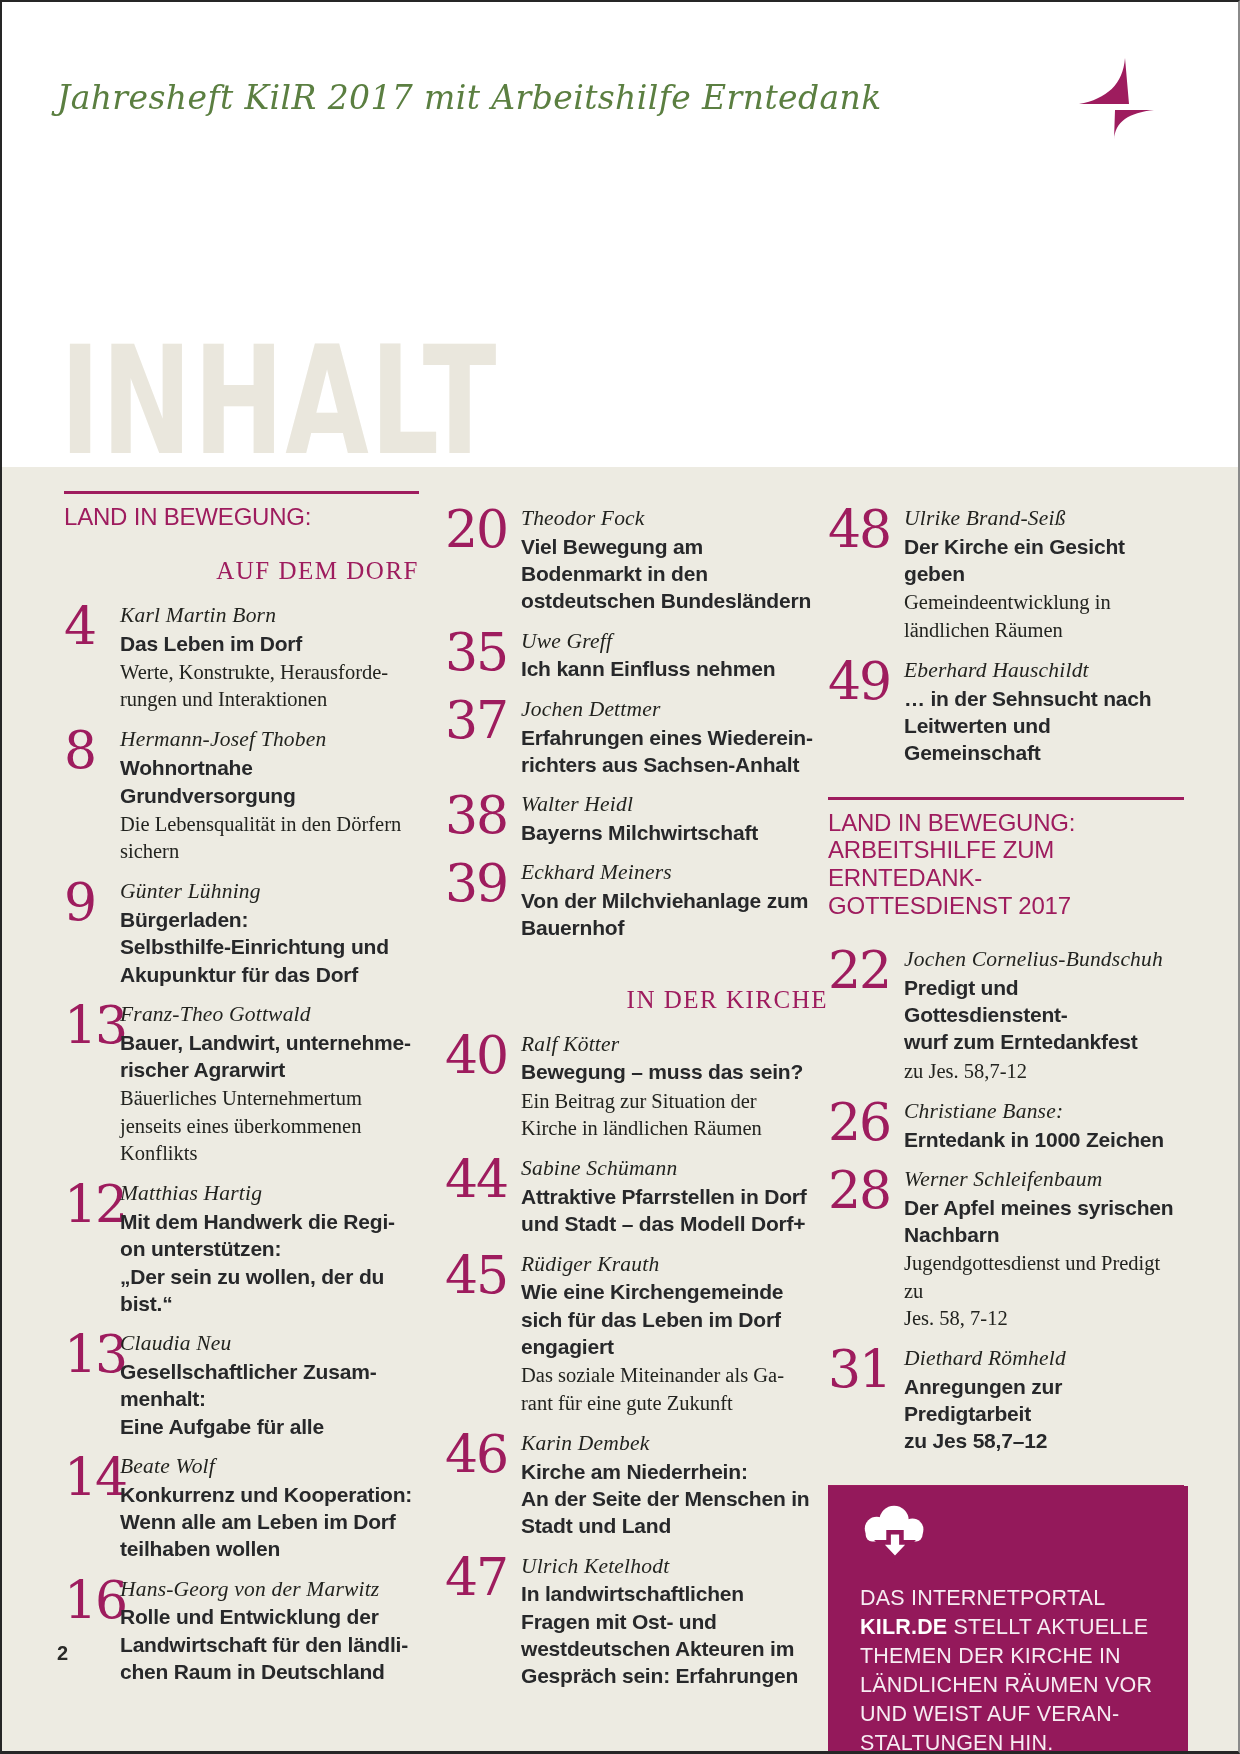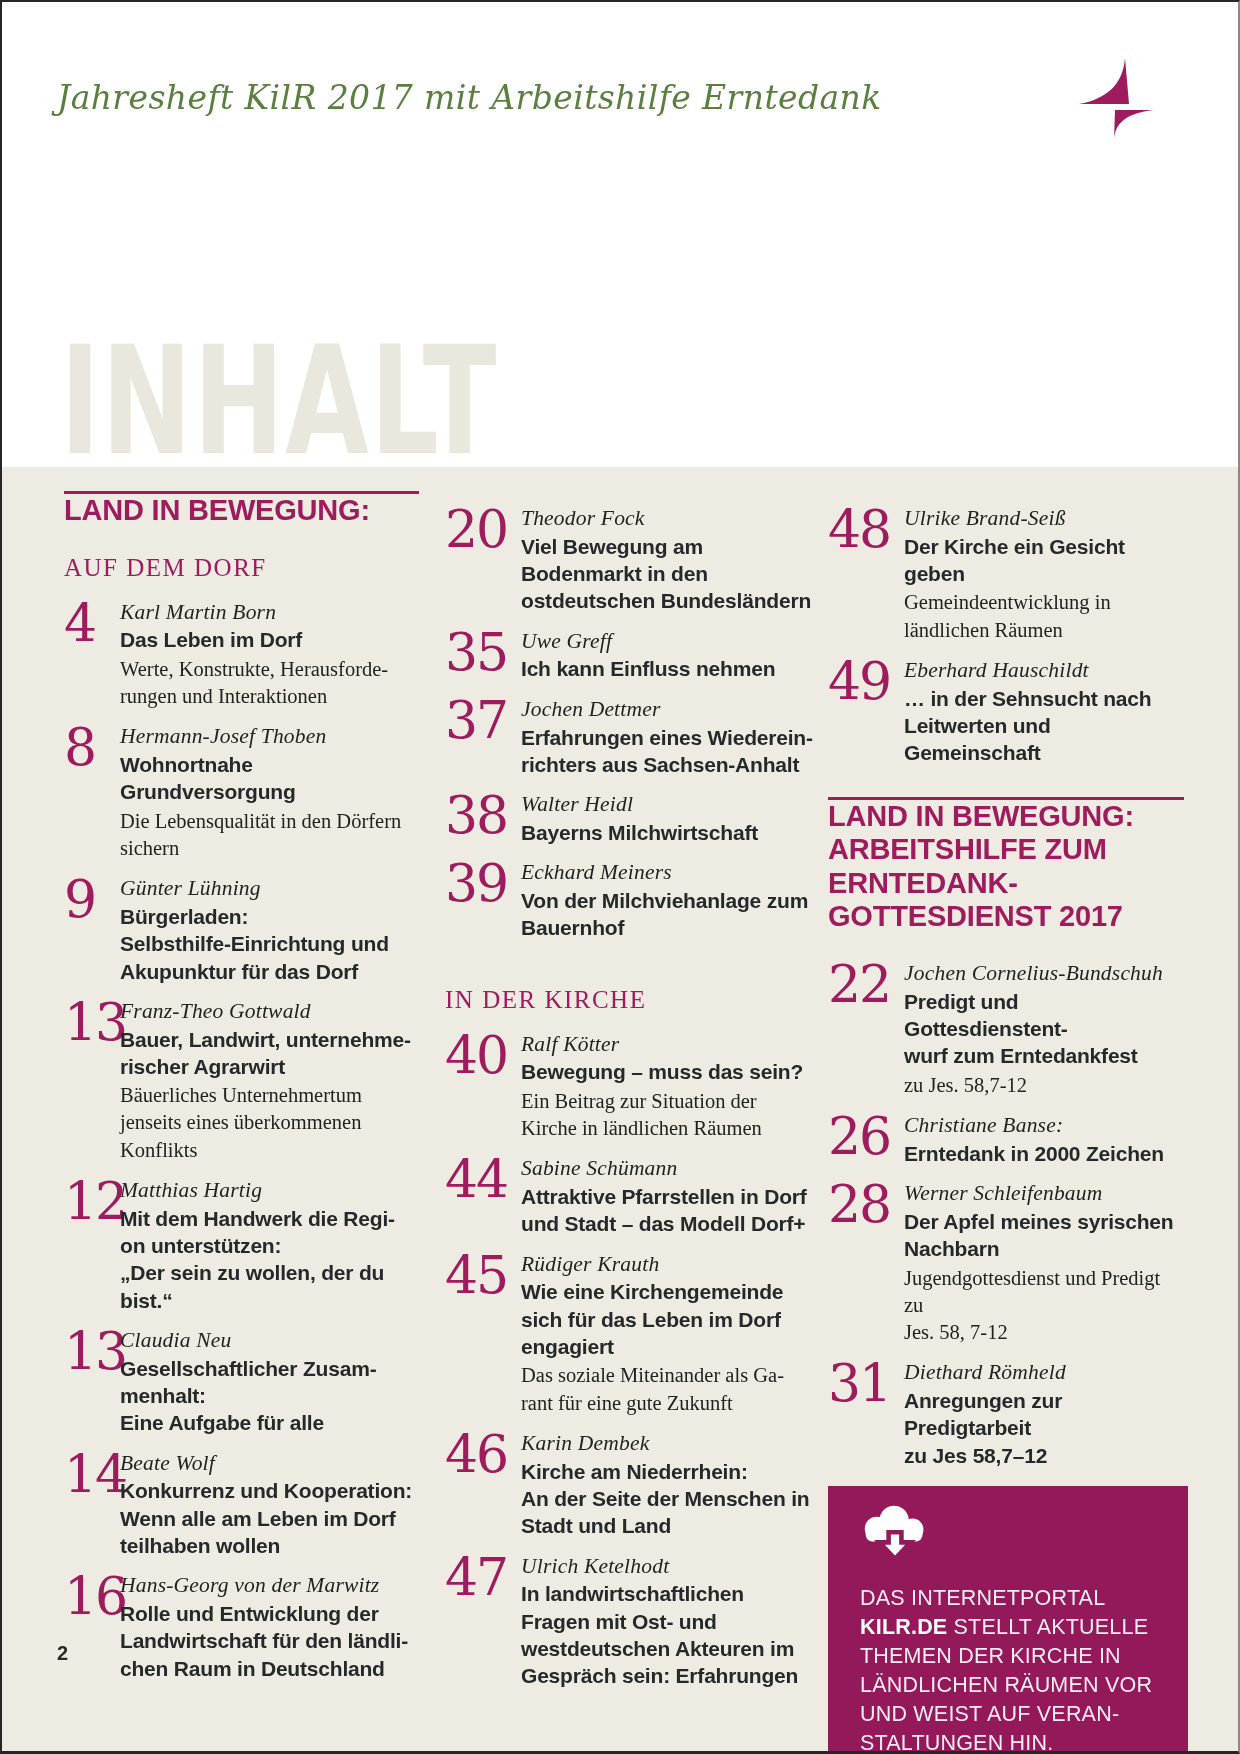--- a/index.html
+++ b/index.html
@@ -29,29 +29,29 @@
   .col { box-sizing:border-box; }
   .col1 { width:355px; flex:none; }
   .col2 { width:383px; flex:none; margin-left:26px; padding-top:14px; }
   .col3 { flex:1; padding-top:14px; }
 
   .rule { height:3px; background:#9e1c5e; }
   .rule.spaced { margin-top:52px; }
   .entry + .rule { margin-top:30px; }
 
   .col-heading {
-    font-size:29px; font-weight:bold; line-height:1.16;
+    margin-top:9px; font-size:24px; font-weight:normal; line-height:1.16;
     color:#9e1c5e; letter-spacing:-.2px; white-space:pre-line;
   }
   .col-heading + .serif-heading { margin-top:26px; }
   .col-heading + .entry { margin-top:26px; }
   .col-heading + .rubrik { margin-top:30px; }
   .serif-heading {
     margin:44px 0 17px; font-family:"Liberation Serif", serif;
-    font-size:25px; color:#9e1c5e; letter-spacing:1.5px; white-space:nowrap;
+    font-size:25px; color:#9e1c5e; letter-spacing:1.5px; white-space:nowrap;text-align:right;
   }
 
   .entry { display:flex; margin-bottom:13px; }
   .num {
     flex:none; width:76px; font-family:"DejaVu Serif", serif; 
     font-size:52px; line-height:.95; color:#9e1c5e; letter-spacing:-2px;
   }
   .col1 .num { width:56px; }
   .body { flex:1; padding-top:1px; min-width:0; }
   .author {
@@ -303,21 +303,21 @@
               <div class="author">Jochen Cornelius-Bundschuh</div>
               <div class="title">Predigt und Gottesdienstent-
 wurf zum Erntedankfest</div>
               <div class="desc">zu Jes. 58,7-12</div>
             </div>
           </div>
           <div class="entry">
             <div class="num">26</div>
             <div class="body">
               <div class="author">Christiane Banse:</div>
-              <div class="title">Erntedank in 2000 Zeichen</div>
+              <div class="title">Erntedank in 1000 Zeichen</div>
             </div>
           </div>
           <div class="entry">
             <div class="num">28</div>
             <div class="body">
               <div class="author">Werner Schleifenbaum</div>
               <div class="title">Der Apfel meines syrischen
 Nachbarn</div>
               <div class="desc">Jugendgottesdienst und Predigt zu
 Jes. 58, 7-12</div>

